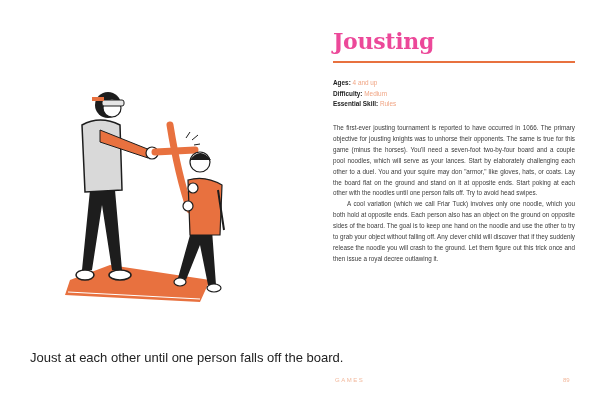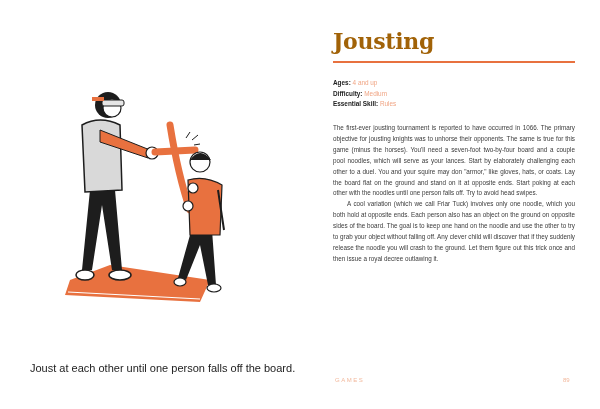--- a/index.html
+++ b/index.html
@@ -1,24 +1,24 @@
 <!DOCTYPE html>
 <html><head>
   <meta charset="utf-8">
   <style>
     html, body { margin: 0; padding: 0; }
     body {
       width: 600px; height: 409px; background: #ffffff; position: relative; overflow: hidden;
       font-family: "Liberation Sans", sans-serif; color: #2b2b2b;
     }
     .illustration { position: absolute; left: 60px; top: 80px; width: 180px; height: 230px; }
-    .caption { position: absolute; left: 30px; top: 362px; font-size: 11px; color: #222; }
+    .caption { position: absolute; left: 30px; top: 350px; font-size: 13px; color: #222; }
     .title {
       position: absolute; left: 333px; top: 28px; font-family: "DejaVu Serif", serif;
-      font-weight: bold; font-size: 22px; color: #a16207; letter-spacing: -0.3px;
+      font-weight: bold; font-size: 22px; color: #ec4899; letter-spacing: -0.3px;
     }
     .rule { position: absolute; left: 333px; top: 61px; width: 242px; height: 2px; background: #e8713f; }
     .meta { position: absolute; left: 333px; top: 78px; font-size: 6.4px; line-height: 10.5px; }
     .meta .lbl { font-weight: bold; color: #222; }
     .meta .val { color: #f0a584; }
     .body-text {
       position: absolute; left: 333px; top: 123px; width: 242px; font-size: 6.3px;
       line-height: 10.9px; color: #3a3a3a; text-align: justify;
     }
     .body-text p { margin: 0; }

